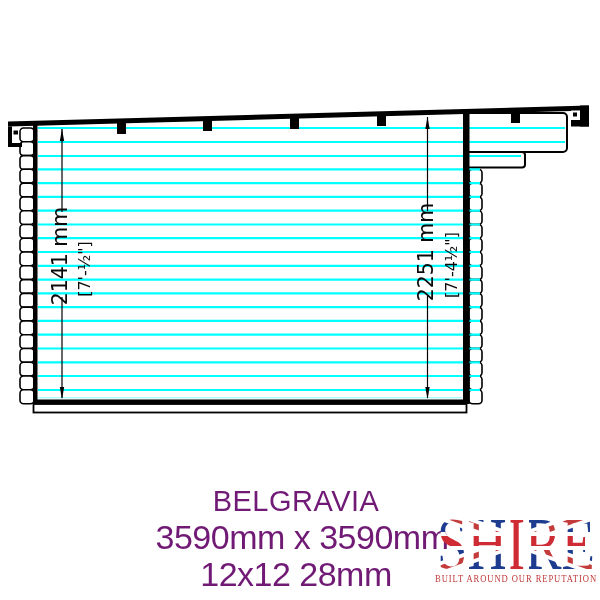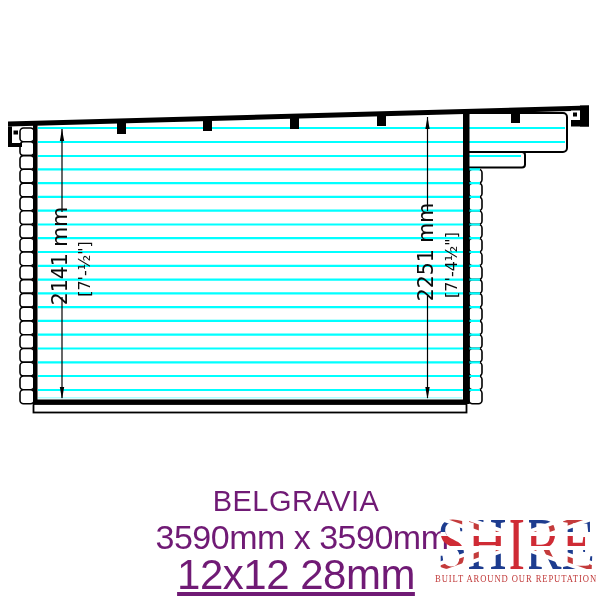--- a/index.html
+++ b/index.html
@@ -2,21 +2,21 @@
 <html><head>
 <meta charset="utf-8">
 <style>
   html,body{margin:0;padding:0;background:#fff;}
   .page{position:relative;width:600px;height:600px;background:#ffffff;overflow:hidden;
         font-family:"Liberation Sans",sans-serif;}
   .drawing{position:absolute;left:0;top:0;}
   .caption{position:absolute;top:483px;left:0;width:592px;text-align:center;color:#701a75;}
   .caption .name{font-size:29px;letter-spacing:.5px;line-height:36px;}
   .caption .dims{font-size:34px;letter-spacing:-.5px;line-height:37px;margin-left:12px;}
-  .caption .spec{font-size:42px;letter-spacing:-.5px;line-height:37px;text-decoration:underline;}
+  .caption .spec{font-size:34px;letter-spacing:-.5px;line-height:37px;}
   .logo{position:absolute;left:433px;top:505px;width:167px;height:92px;}
 </style>
 </head>
 <body>
 
 <div class="page">
 
   <svg class="drawing" width="600" height="465" viewBox="0 0 600 465">
 
     <defs></defs>

